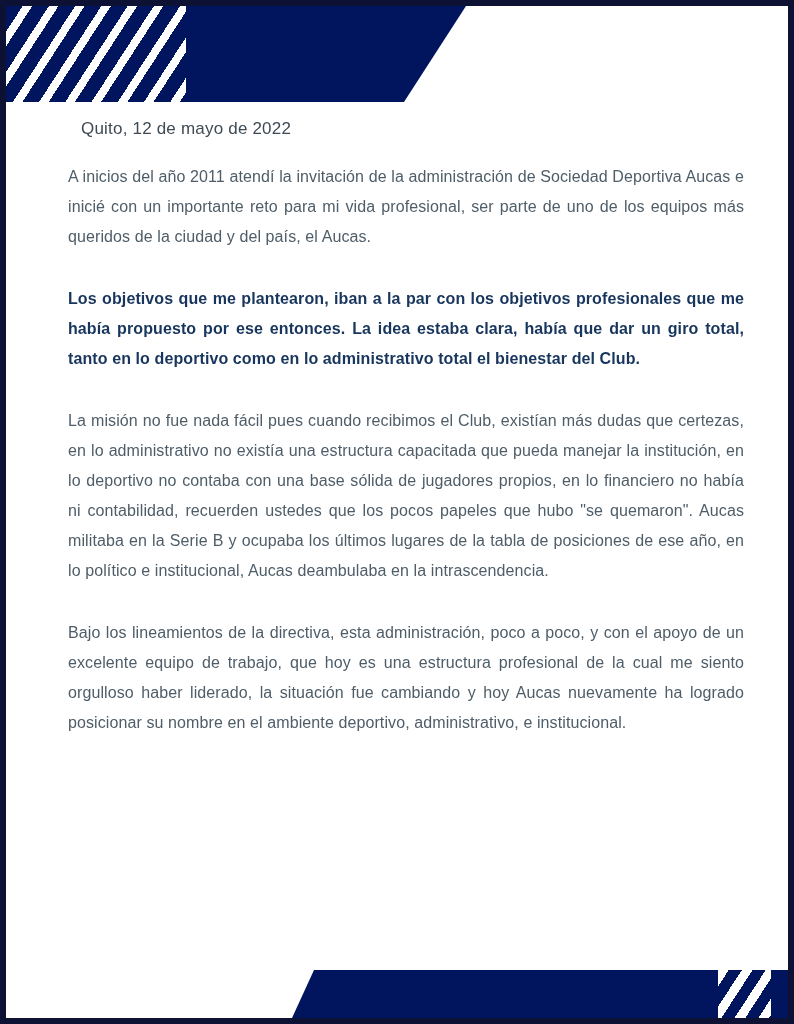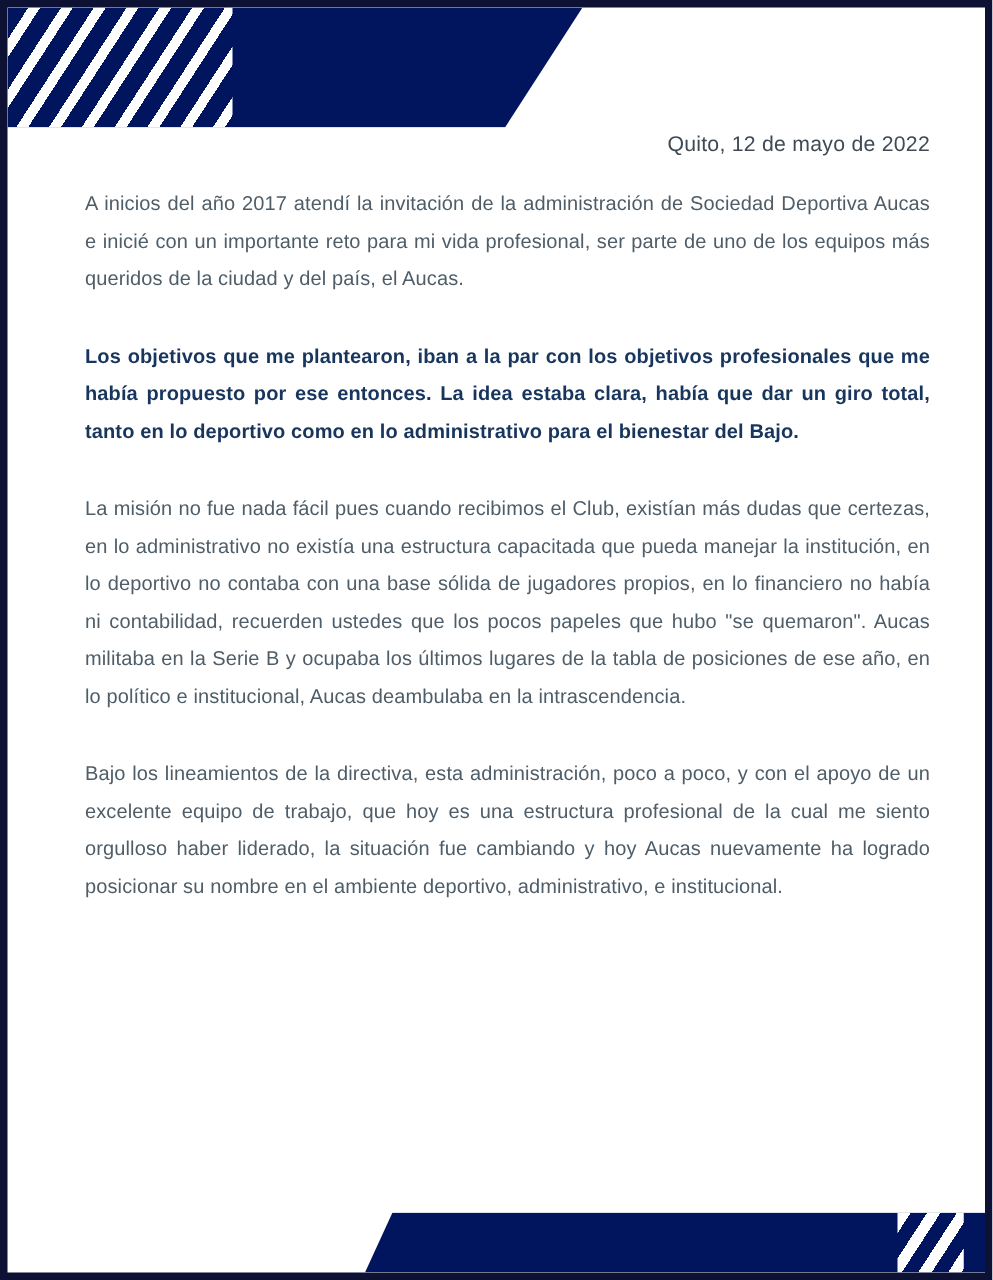--- a/index.html
+++ b/index.html
@@ -66,23 +66,22 @@
 
   
   .content {
     position: relative;
     box-sizing: border-box;
     height: 100%;
     padding: 0 44px 0 62px;
   }
 
   .date-line {
-    margin: 0;
+    margin: 13px;
     padding-top: 99px;
-    text-align: right;
     font-size: 17px;
     line-height: 22px;
     color: var(--date-color, #3f4a54);
     letter-spacing: 0.2px;
   }
 
   .letter-title {
     margin: 58px 0 0 0;
     font-size: 25px;
     line-height: 30px;
@@ -124,22 +123,22 @@
 
   <div class="bottom-banner">
     <div class="stripes"></div>
   </div>
 
   <div class="content">
 
     <p class="date-line">Quito, 12 de mayo de 2022</p>
 
 
-    <p class="letter-paragraph first">A inicios del año 2017 atendí la invitación de la administración de Sociedad Deportiva Aucas e inicié con un importante reto para mi vida profesional, ser parte de uno de los equipos más queridos de la ciudad y del país, el Aucas.</p>
+    <p class="letter-paragraph first">A inicios del año 2011 atendí la invitación de la administración de Sociedad Deportiva Aucas e inicié con un importante reto para mi vida profesional, ser parte de uno de los equipos más queridos de la ciudad y del país, el Aucas.</p>
 
-    <p class="letter-paragraph bold">Los objetivos que me plantearon, iban a la par con los objetivos profesionales que me había propuesto por ese entonces. La idea estaba clara, había que dar un giro total, tanto en lo deportivo como en lo administrativo para el bienestar del Bajo.</p>
+    <p class="letter-paragraph bold">Los objetivos que me plantearon, iban a la par con los objetivos profesionales que me había propuesto por ese entonces. La idea estaba clara, había que dar un giro total, tanto en lo deportivo como en lo administrativo total el bienestar del Club.</p>
 
     <p class="letter-paragraph">La misión no fue nada fácil pues cuando recibimos el Club, existían más dudas que certezas, en lo administrativo no existía una estructura capacitada que pueda manejar la institución, en lo deportivo no contaba con una base sólida de jugadores propios, en lo financiero no había ni contabilidad, recuerden ustedes que los pocos papeles que hubo "se quemaron". Aucas militaba en la Serie B y ocupaba los últimos lugares de la tabla de posiciones de ese año, en lo político e institucional, Aucas deambulaba en la intrascendencia.</p>
 
     <p class="letter-paragraph">Bajo los lineamientos de la directiva, esta administración, poco a poco, y con el apoyo de un excelente equipo de trabajo, que hoy es una estructura profesional de la cual me siento orgulloso haber liderado, la situación fue cambiando y hoy Aucas nuevamente ha logrado posicionar su nombre en el ambiente deportivo, administrativo, e institucional.</p>
 
   </div>
 </div>
 
 </body></html>

